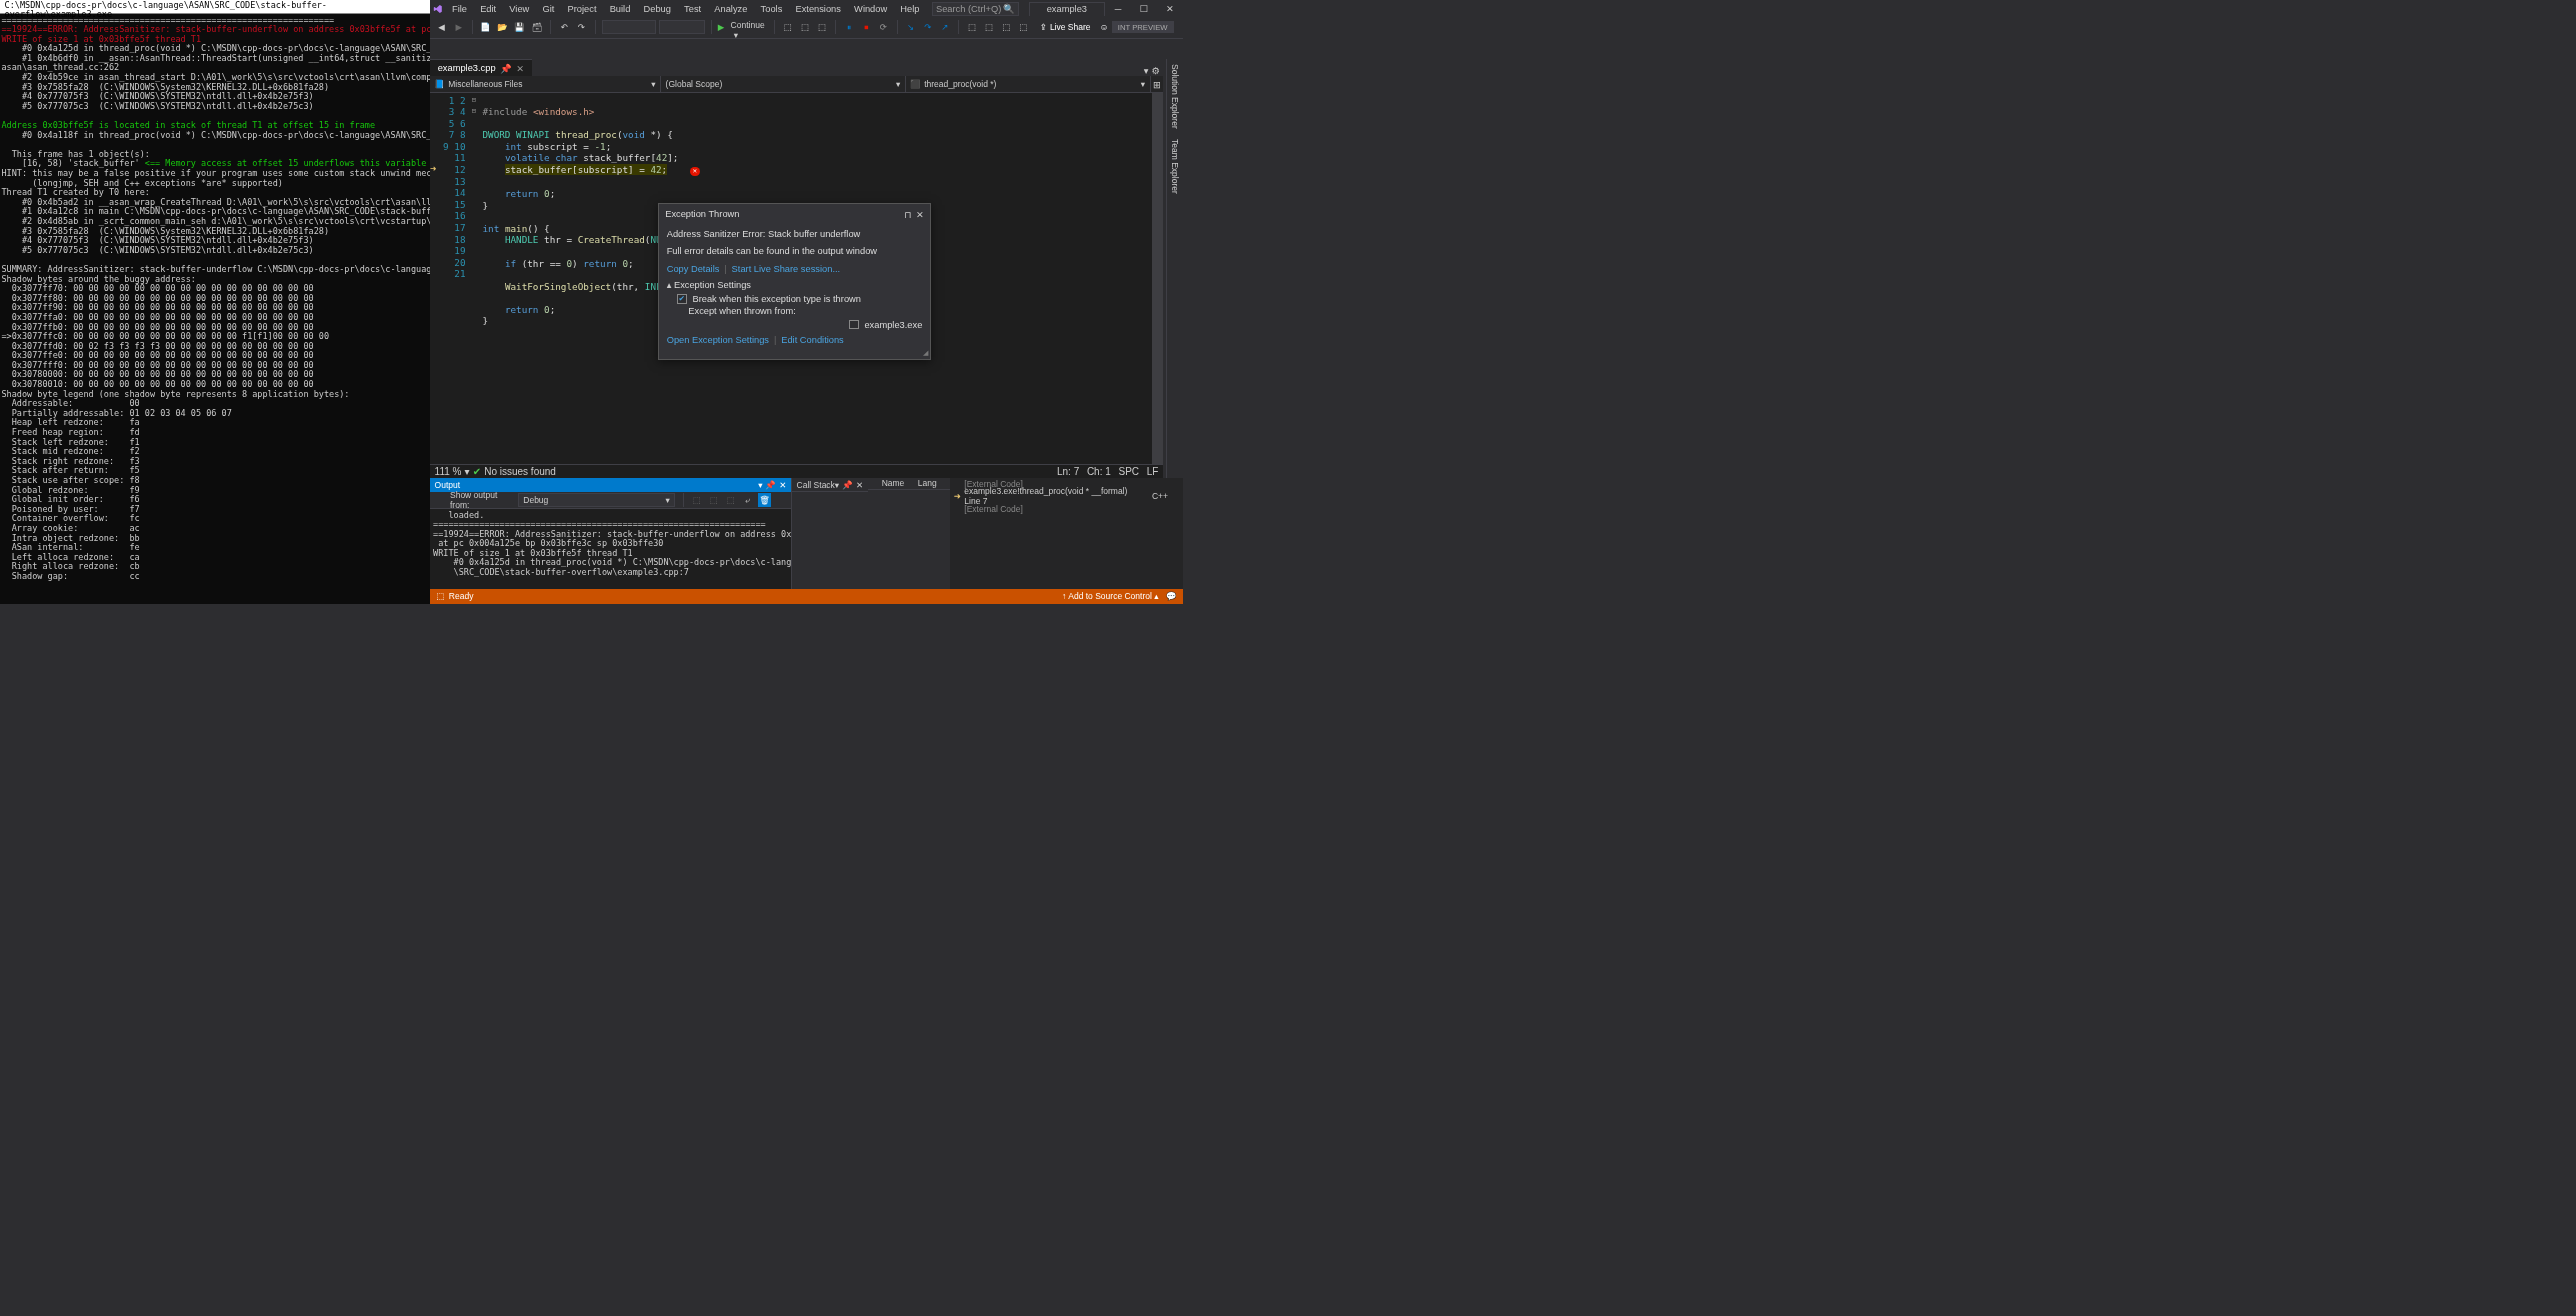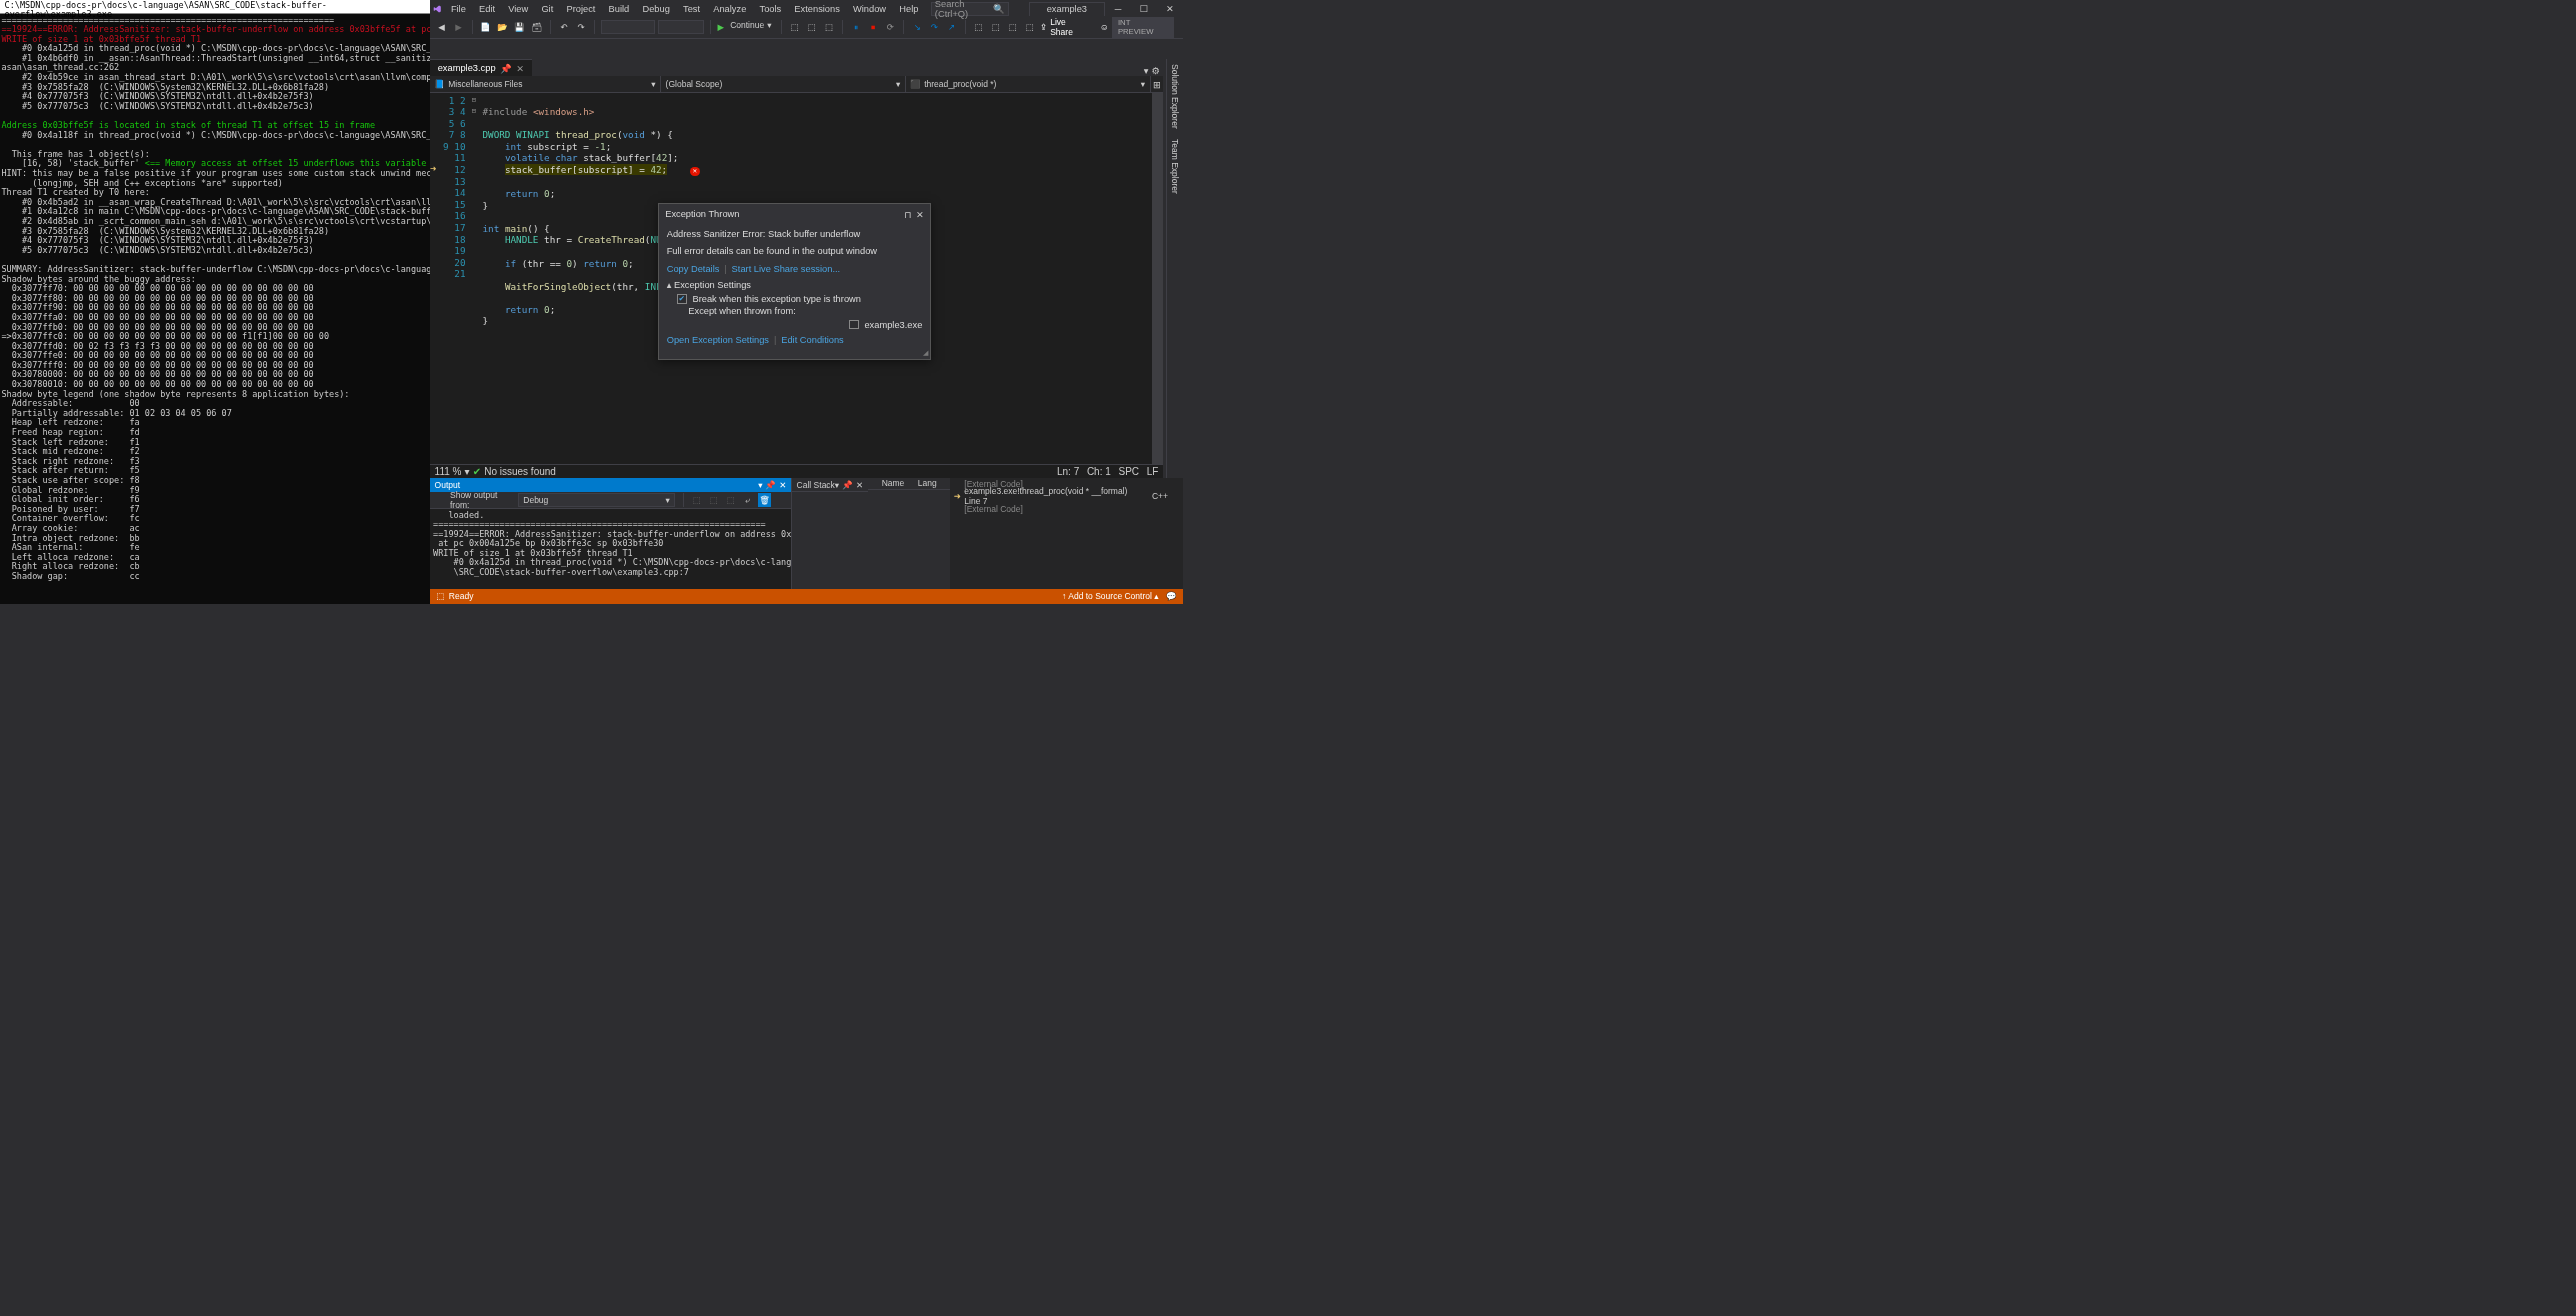--- a/index.html
+++ b/index.html
@@ -59,21 +59,21 @@
 .search {
   margin-left: 6.2px;
   width: 123px; height: 14px;
   background: #333337;
   border: 0.8px solid #3f3f46;
   color: #999;
   padding: 0 3.1px;
   display: flex; align-items: center; justify-content: space-between;
 }
 .tabwell {
-  margin-left: 20px;
+  margin-left: 10px;
   display: flex; align-items: center;
 }
 .doc-tab-title {
   background: #2d2d30;
   border: 0.8px solid #3f3f46;
   border-bottom: none;
   padding: 1.5px 17px;
   color: #ccc;
 }
 .win-btns {
@@ -89,21 +89,21 @@
   height: 21.6px;
   background: #2d2d30;
   border-bottom: 0.8px solid #3f3f46;
   display: flex; align-items: center;
   gap: 3.1px;
   padding: 0 4.6px;
   font-size: 8.5px;
 }
 .tb-sep { width:0.8px; height:14px; background:#3f3f46; margin:0 3.1px; }
 .tb-btn { width:14px; height:14px; display:flex; align-items:center; justify-content:center; color:#ccc; }
-.tb-combo { height:14px; background:#333337; border:0.8px solid #3f3f46; display:flex; align-items:flex-start; padding:0 3.1px; color:#ccc; }
+.tb-combo { height:14px; background:#333337; border:0.8px solid #3f3f46; display:flex; align-items:flex-start; padding:0 3.1px; color:#ccc;flex-direction:column; }
 .green { color:#4ec94e; }
 .liveshare { color:#fff; margin-left:auto; display:flex; align-items:center; gap:3.1px; }
 
 .debugbar {
   height: 20px;
   background: #2d2d30;
   border-bottom: 0.8px solid #3f3f46;
   display: flex; align-items: center;
   gap: 6.2px;
   padding: 0 7.7px;

